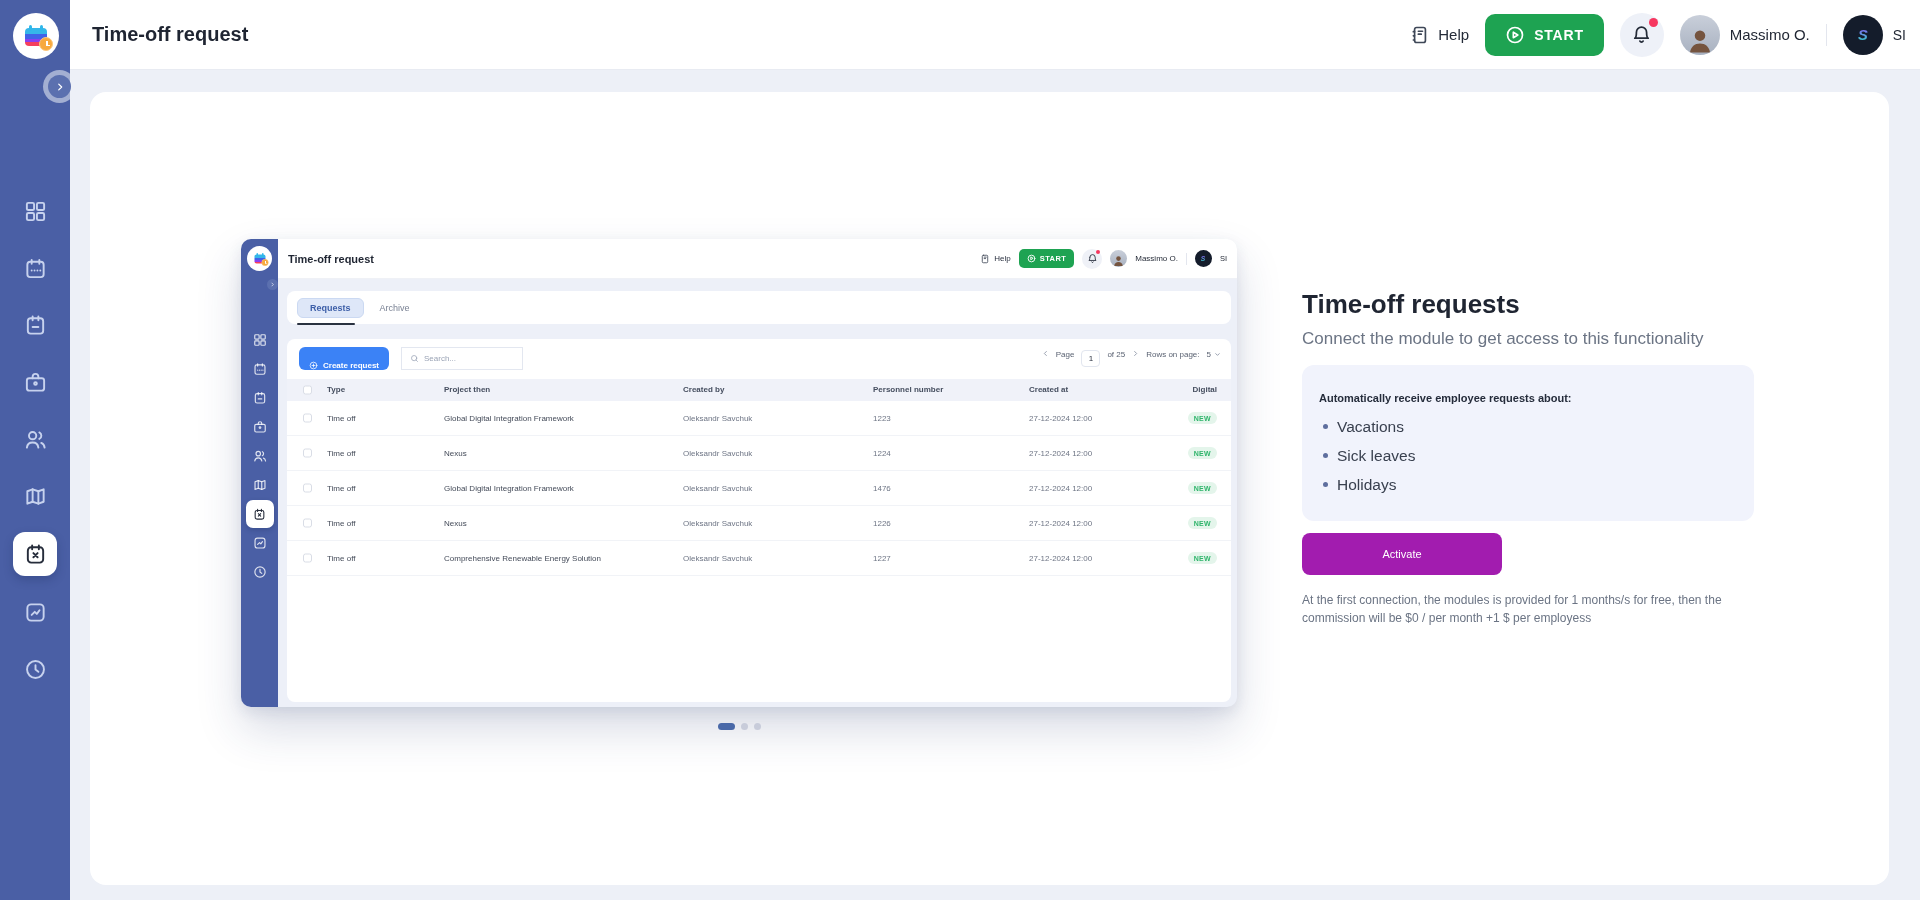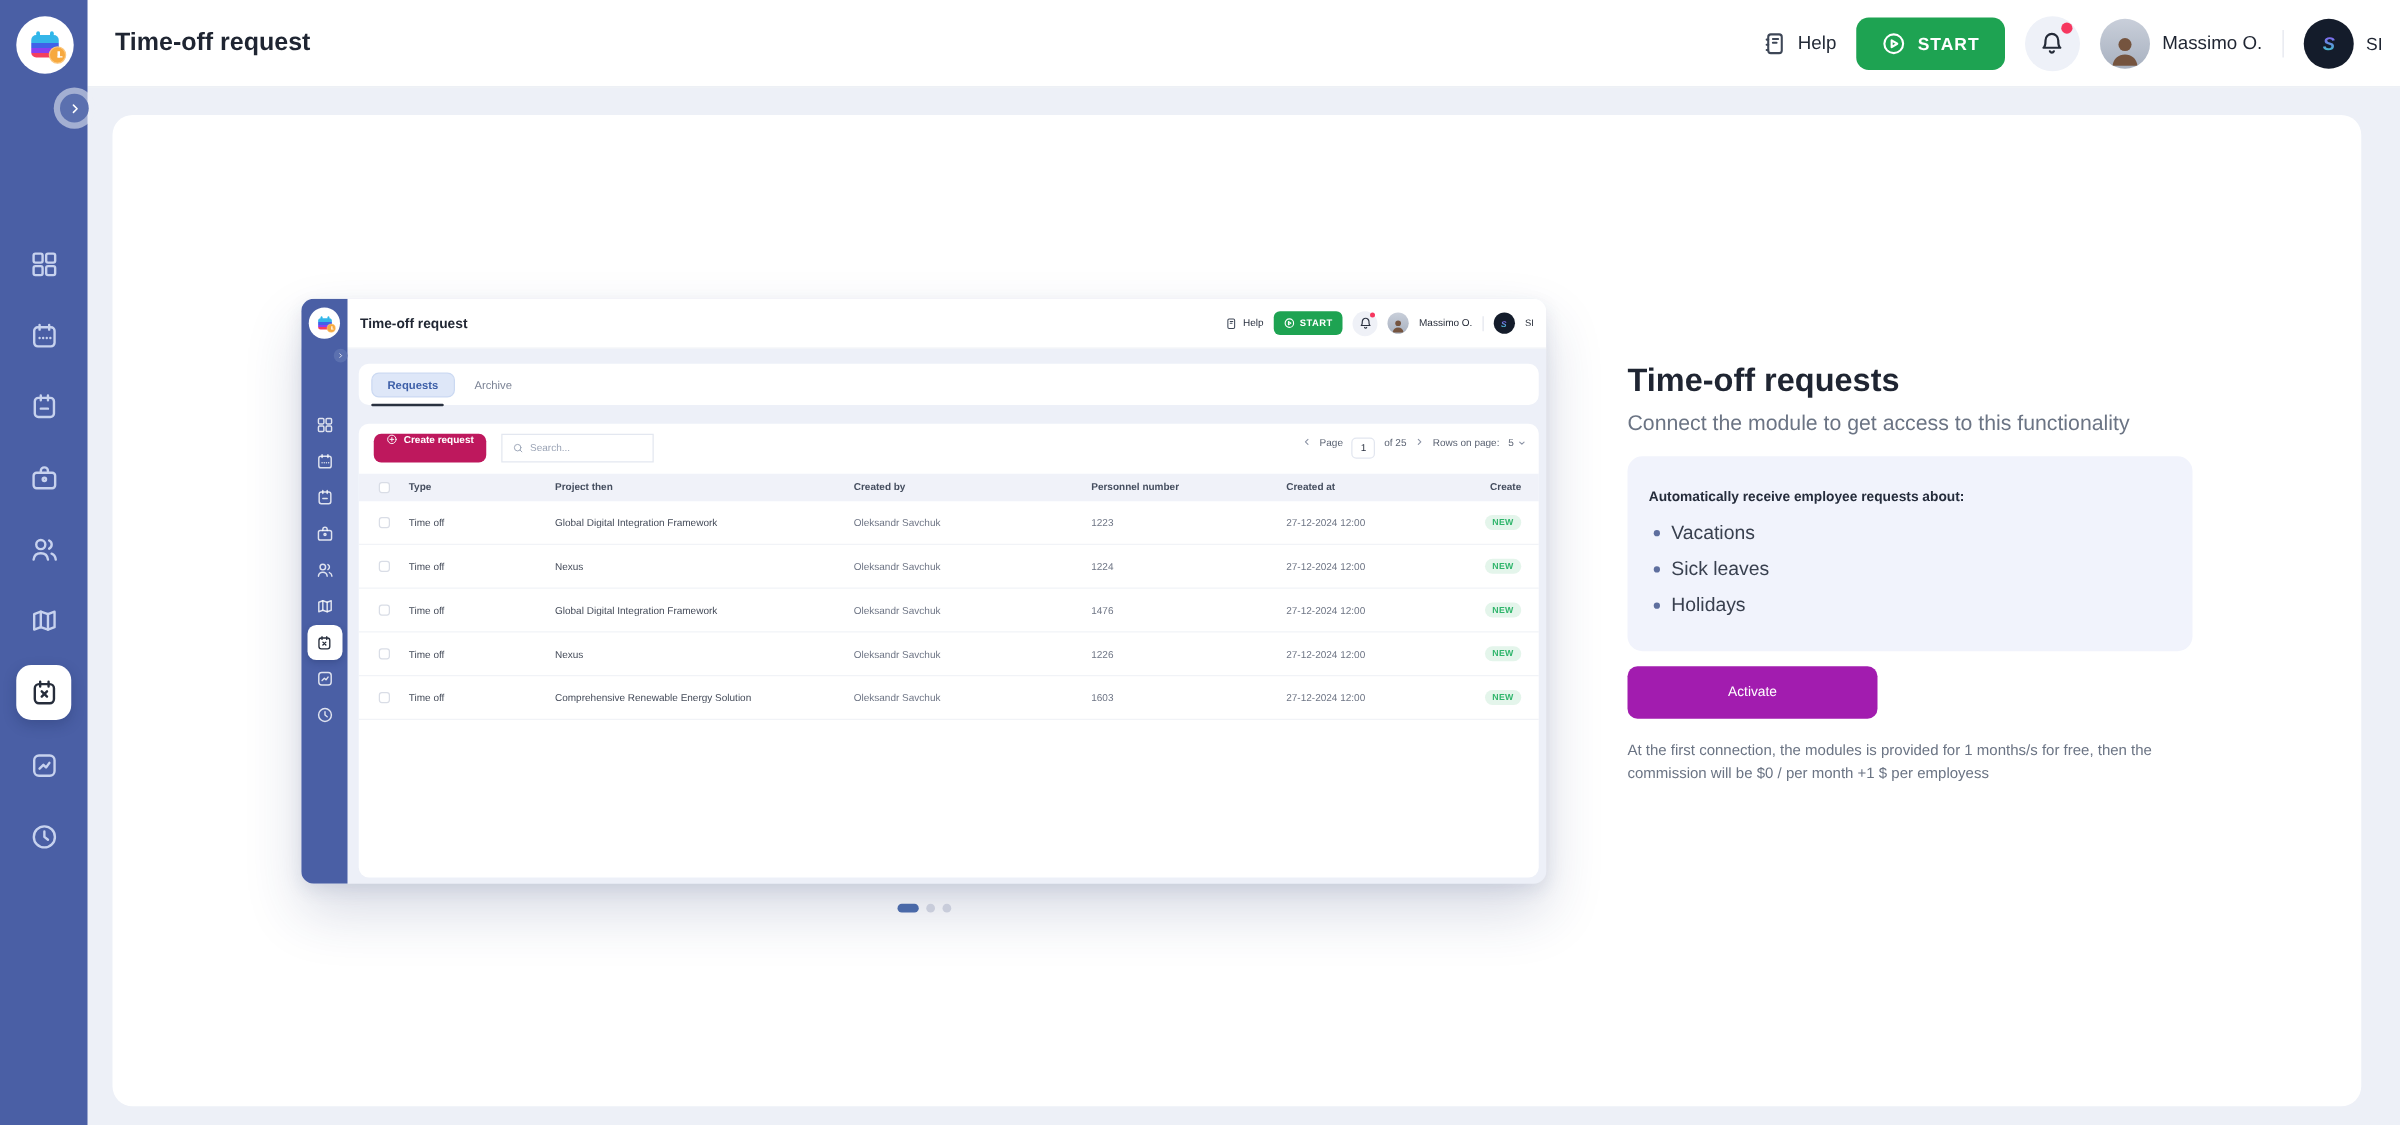--- a/index.html
+++ b/index.html
@@ -111,21 +111,21 @@
 
   .m-card-tabs { position:absolute; left:46px; right:6px; top:52px; height:33px; background:#fff; border-radius:8px;
     display:flex; align-items:center; padding:0 10px; }
   .m-tab-active { background:#DEE7F8; border:1px solid #CBD9F2; color:#3D5FA8; font-size:9px; font-weight:700;
     border-radius:6px; padding:4px 12px; }
   .m-tab { color:#7A8294; font-size:9px; margin-left:16px; }
   .m-tab-underline { position:absolute; left:10px; bottom:-1px; width:58px; height:2px; background:#2A3240; border-radius:2px; }
 
   .m-card-body { position:absolute; left:46px; right:6px; top:100px; bottom:5px; background:#fff; border-radius:8px; }
   .m-toolbar { position:absolute; left:12px; right:10px; top:8px; height:23px; display:flex; align-items:center; }
-  .m-create { display:flex; align-items:flex-start; gap:5px; background:#be185d; color:#fff; border-radius:6px; height:23px;
+  .m-create { display:flex; align-items:flex-end; gap:5px; background:#3b82f6; color:#fff; border-radius:6px; height:23px;
     padding:0 10px; font-size:8px; font-weight:600; }
   .m-create svg { width:9px; height:9px; }
   .m-search { display:flex; align-items:center; gap:5px; margin-left:12px; width:122px; height:23px;
     border:1px solid #E3E7F0; border-radius:0; padding:0 8px; color:#9AA3B5; }
   .m-search svg { width:9px; height:9px; }
   .m-search span { font-size:8px; }
   .m-pag { margin-left:auto; display:flex; align-items:flex-start; gap:7px; font-size:8px; color:#5A6272; }
   .m-pag svg { width:7px; height:7px; color:#8B93A5; }
   .m-page-box { width:19px; height:17px; border:1px solid #E2E6EF; border-radius:4px; display:flex; align-items:center;
     justify-content:center; font-size:8px; color:#2A3140; }
@@ -444,21 +444,21 @@
         </span>
       </div>
 
       <div class="m-thead">
         <span class="checkbox"></span>
         <span class="cell c-type">Type</span>
         <span class="cell c-proj">Project then</span>
         <span class="cell c-by">Created by</span>
         <span class="cell c-num">Personnel number</span>
         <span class="cell c-date">Created at</span>
-        <span class="cell c-status">Create</span>
+        <span class="cell c-status">Digital</span>
       </div>
 
       <div class="m-trow" style="top:62px">
         <span class="checkbox"></span>
         <span class="cell c-type">Time off</span>
         <span class="cell c-proj">Global Digital Integration Framework</span>
         <span class="cell c-by dim">Oleksandr Savchuk</span>
         <span class="cell c-num dim">1223</span>
         <span class="cell c-date dim">27-12-2024 12:00</span>
         <span class="badge">NEW</span>
@@ -488,21 +488,21 @@
         <span class="cell c-by dim">Oleksandr Savchuk</span>
         <span class="cell c-num dim">1226</span>
         <span class="cell c-date dim">27-12-2024 12:00</span>
         <span class="badge">NEW</span>
       </div>
       <div class="m-trow" style="top:202px">
         <span class="checkbox"></span>
         <span class="cell c-type">Time off</span>
         <span class="cell c-proj">Comprehensive Renewable Energy Solution</span>
         <span class="cell c-by dim">Oleksandr Savchuk</span>
-        <span class="cell c-num dim">1603</span>
+        <span class="cell c-num dim">1227</span>
         <span class="cell c-date dim">27-12-2024 12:00</span>
         <span class="badge">NEW</span>
       </div>
     </div>
   </section>
 
   <div class="dots">
     <span class="dot-pill"></span>
     <span class="dot"></span>
     <span class="dot"></span>

